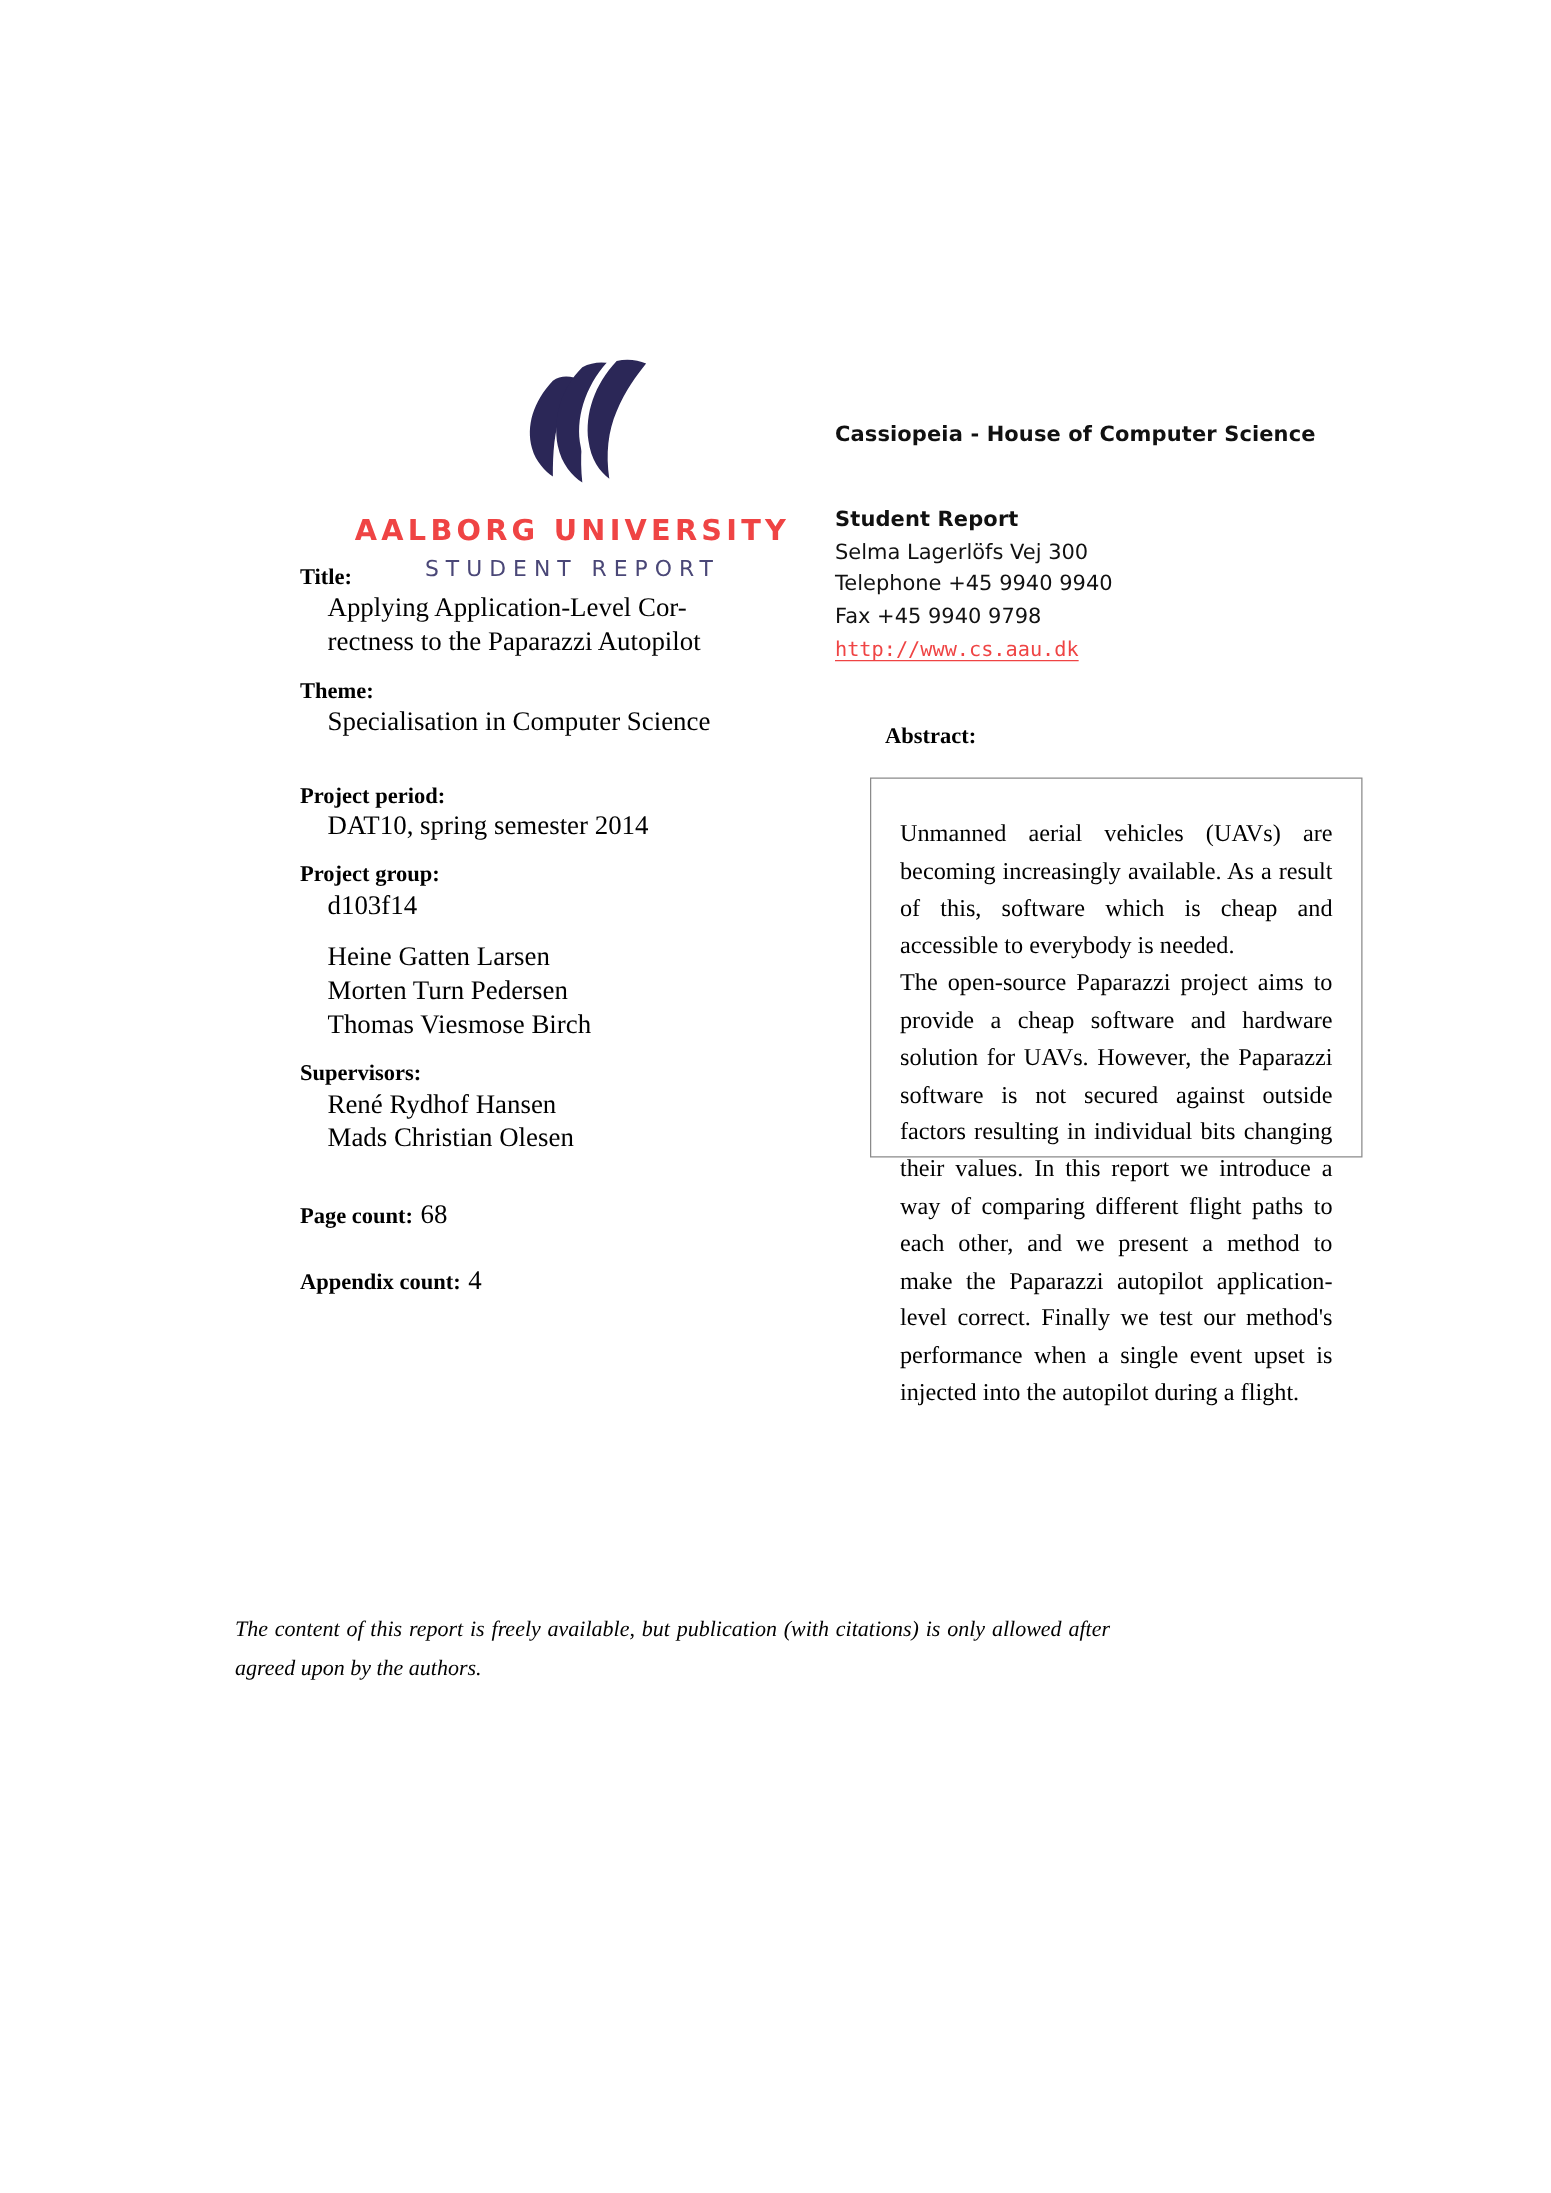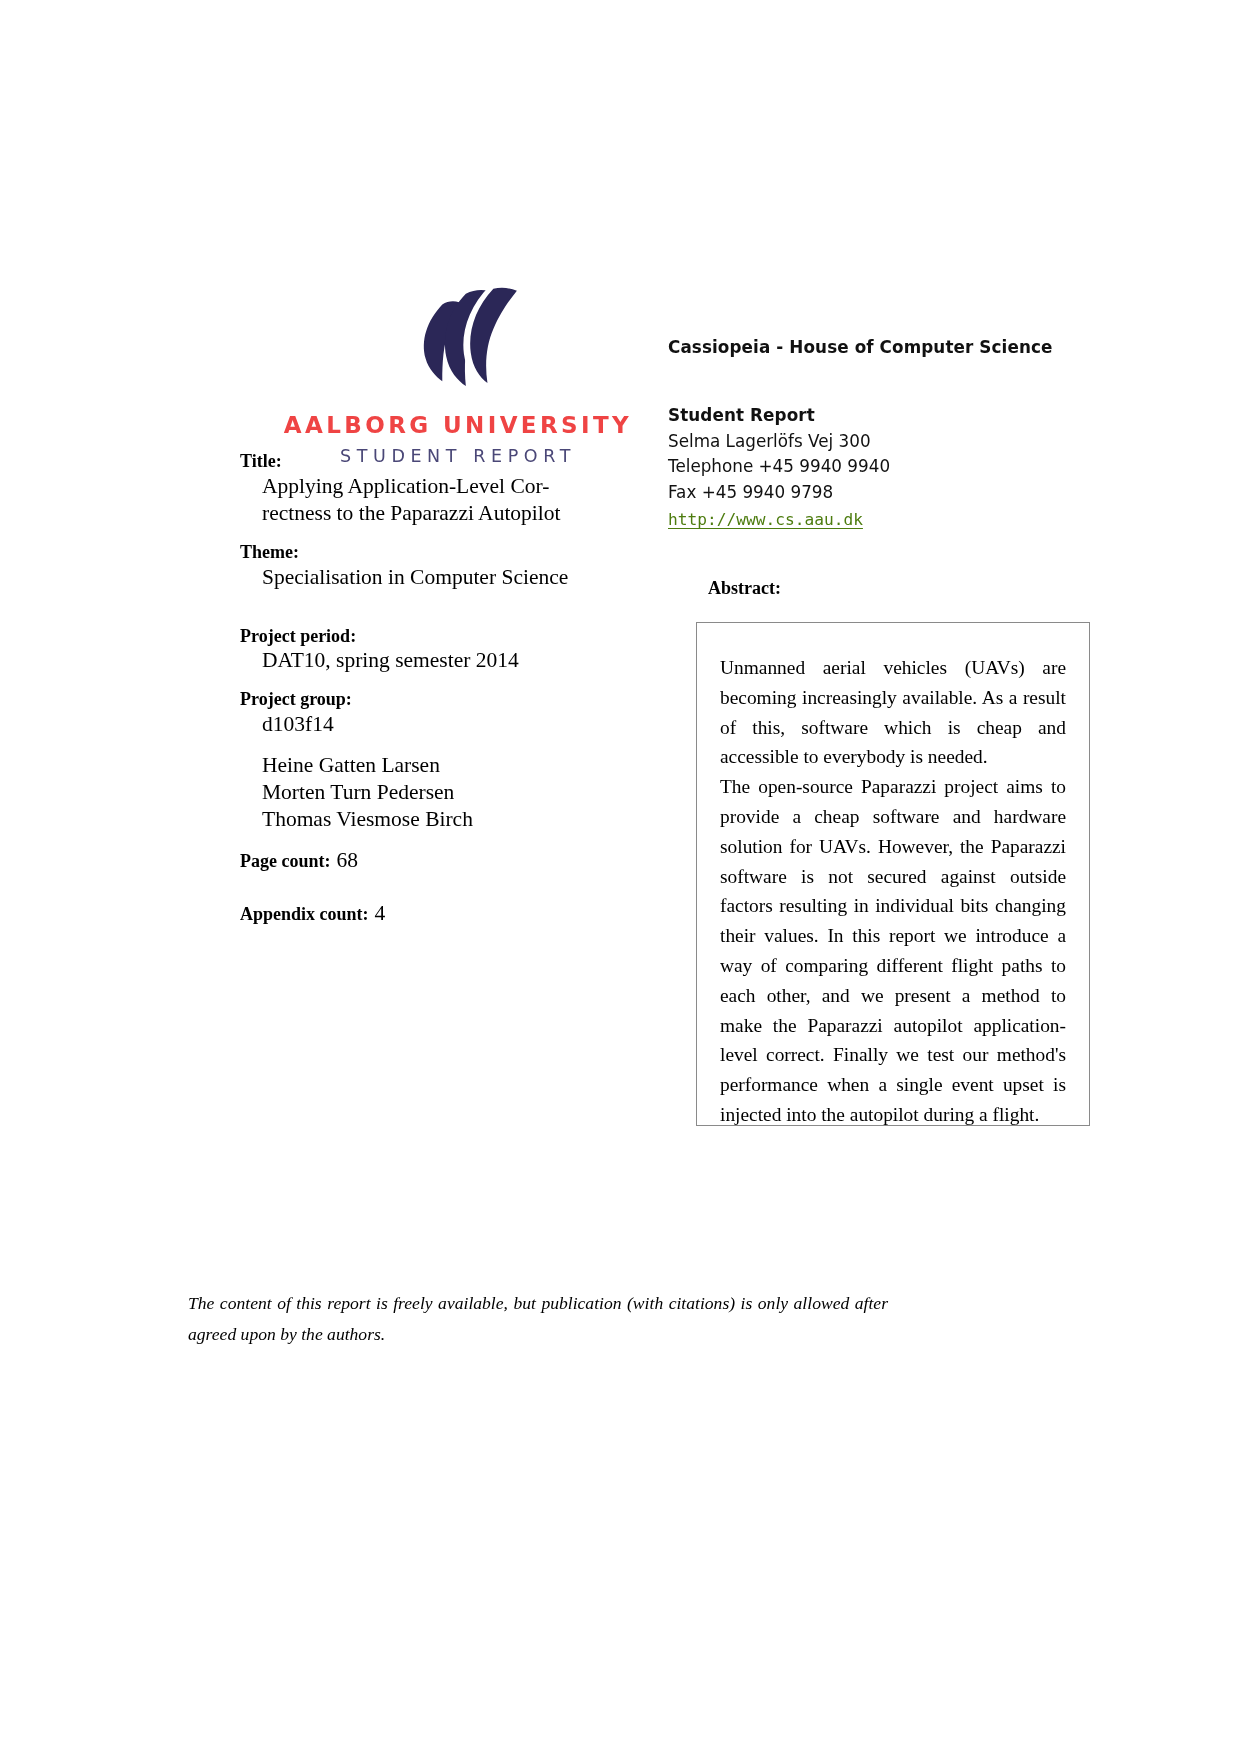--- a/index.html
+++ b/index.html
@@ -71,21 +71,21 @@
   .address-block .strong {
     font-weight: bold;
     letter-spacing: 0.1px;
     margin-top: 43px;
   }
   .address-link {
     display: inline-block;
     margin-top: 2px;
     font-family: "DejaVu Sans Mono", monospace;
     font-size: 16.2px;
-    color: #4d7c0f;
+    color: #ef4444;
     text-decoration: underline;
     text-underline-offset: 3px;
   }
 
   
   .info-col {
     position: absolute;
     left: 240px;
     top: 450px;
     width: 360px;
@@ -133,21 +133,21 @@
     left: 708px;
     top: 578px;
     font-weight: bold;
     font-size: 18px;
   }
   .abstract-box {
     position: absolute;
     left: 696px;
     top: 622px;
     width: 394px;
-    height: 504px;
+    height: 304px;
     border: 1.2px solid #8a8a8a;
     box-sizing: border-box;
     padding: 30px 23px 20px 23px;
   }
   .abstract-text {
     font-size: 19.4px;
     line-height: 29.8px;
     text-align: justify;
     text-justify: inter-word;
   }
@@ -207,20 +207,27 @@
     </div>
 
     <div class="field">
       <div class="field-value">
         <span class="line">Heine Gatten Larsen</span>
         <span class="line">Morten Turn Pedersen</span>
         <span class="line">Thomas Viesmose Birch</span>
       </div>
     </div>
 
+    <div class="field gap-after">
+      <div class="field-label">Supervisors:</div>
+      <div class="field-value">
+        <span class="line">René Rydhof Hansen</span>
+        <span class="line">Mads Christian Olesen</span>
+      </div>
+    </div>
 
     <div class="countline">
       <span class="field-label">Page count:</span><span>68</span>
     </div>
 
     <div class="countline">
       <span class="field-label">Appendix count:</span><span>4</span>
     </div>
 
   </div>

